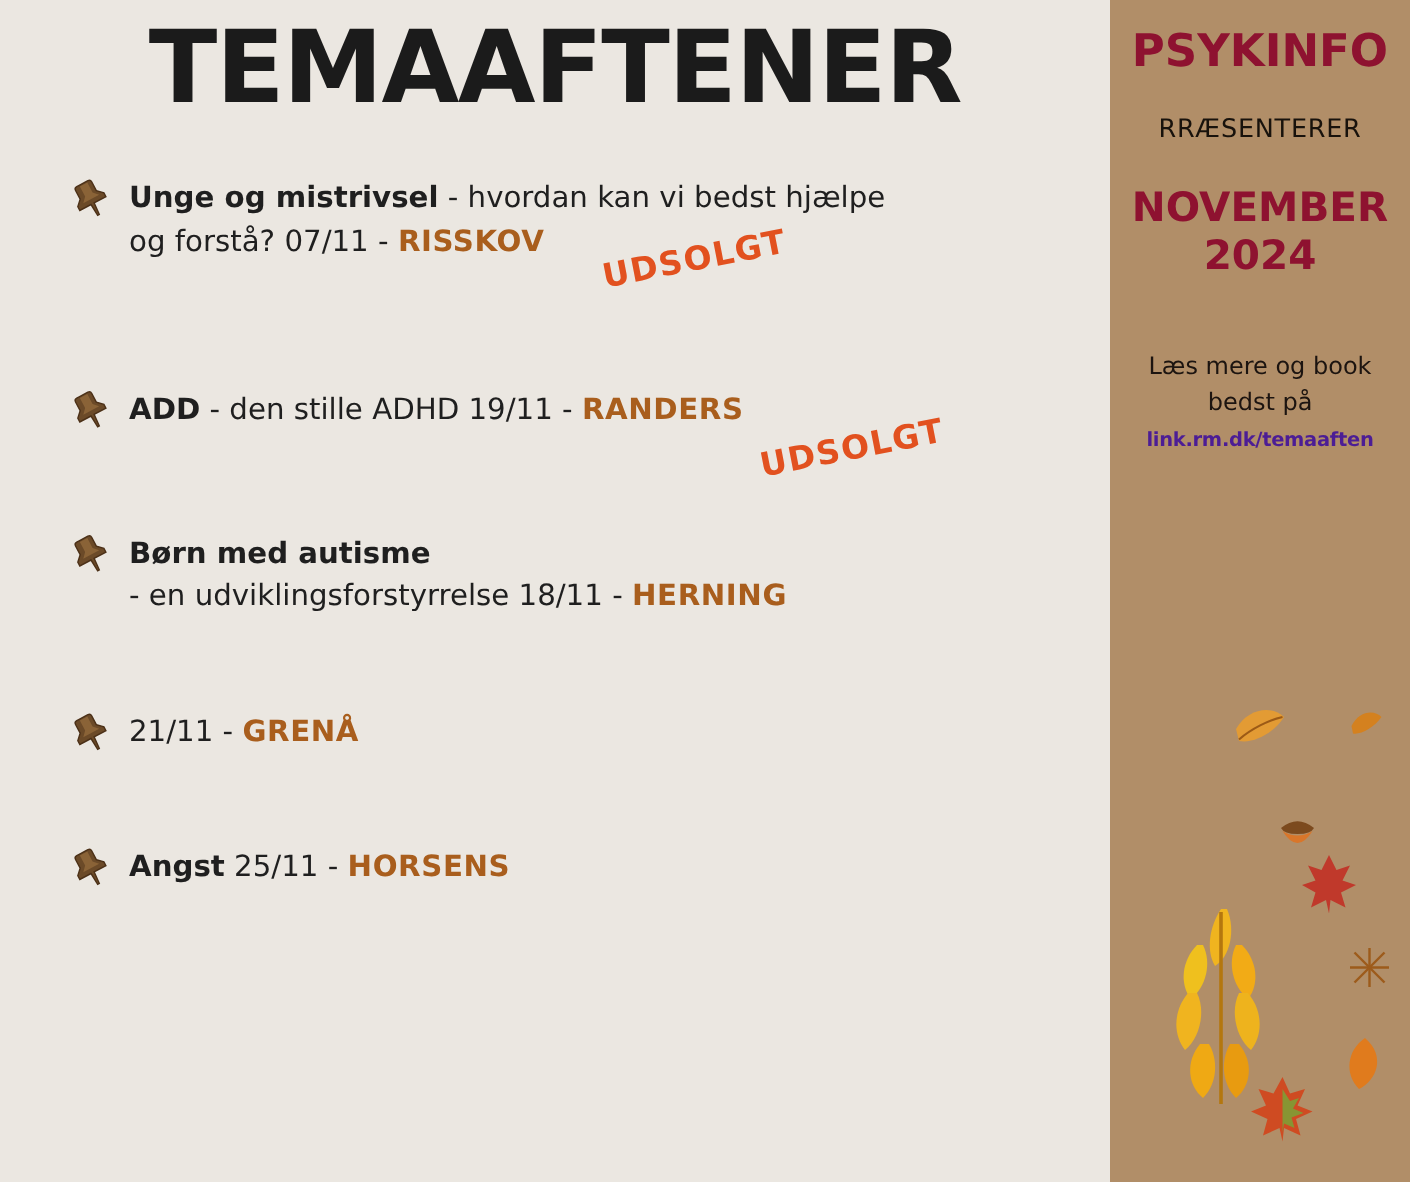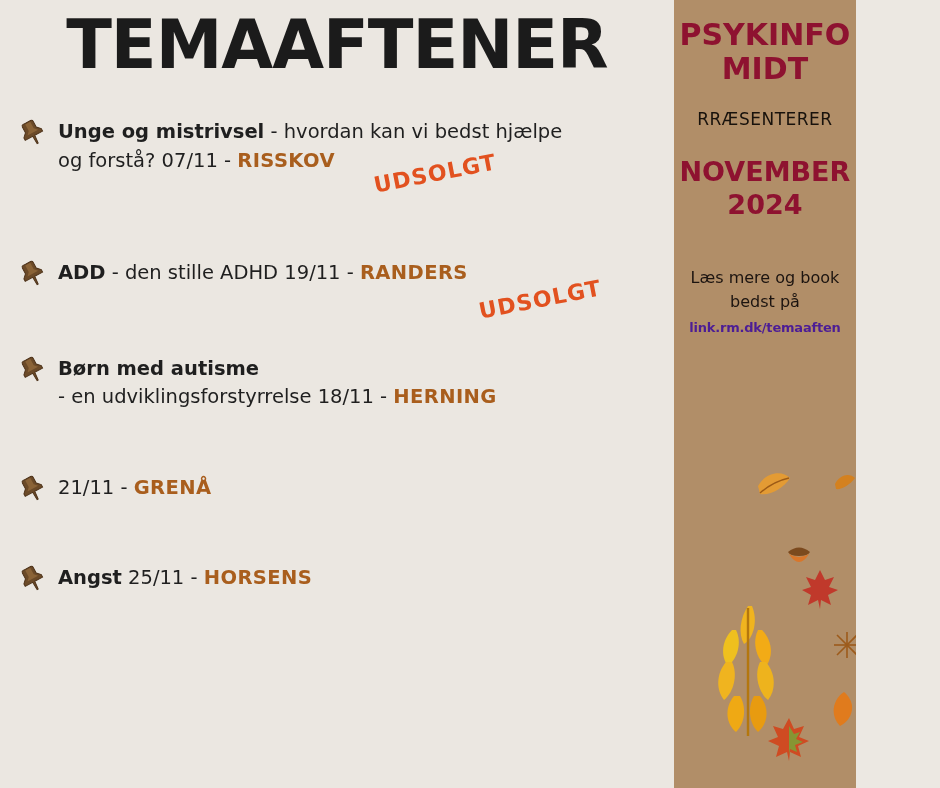--- a/index.html
+++ b/index.html
@@ -8,21 +8,21 @@
   }
   body {
     width: 940px;
     height: 788px;
     overflow: hidden;
     font-family: "Liberation Sans", sans-serif;
     background: #ece8e2;
   }
   .poster {
     position: relative;
-    width: 856px;
+    width: 940px;
     height: 788px;
     background: #ece8e2;
     display: flex;
   }
   
   .main {
     position: relative;
     width: 740px;
     height: 788px;
     background: #ebe7e1;
@@ -35,21 +35,21 @@
     font-family: "DejaVu Sans", sans-serif;
     font-weight: 700;
     font-size: 67px;
     letter-spacing: -1px;
     color: #1b1b1b;
     line-height: 1.05;
   }
   .events {
     position: relative;
     margin-top: 38px;
-    padding-left: 18px;
+    padding-left: 46px;
     padding-right: 20px;
   }
   .event {
     position: relative;
     padding-left: 40px;
     margin-bottom: 58px;
     font-size: 19.5px;
     line-height: 1.45;
     color: #1f1f1f;
     font-family: "DejaVu Sans", sans-serif;
@@ -244,21 +244,20 @@
         </span>
       </div>
 
     </div>
   </div>
 
   <div class="sidebar">
 
     <div class="brand">
       <div>PSYKINFO</div>
-      <div>MIDT</div>
     </div>
 
     <div class="presents">RRÆSENTERER</div>
 
     <div class="month">NOVEMBER</div>
     <div class="year">2024</div>
 
     <div class="booking">
       <div>Læs mere og book</div>
       <div>bedst på</div>

